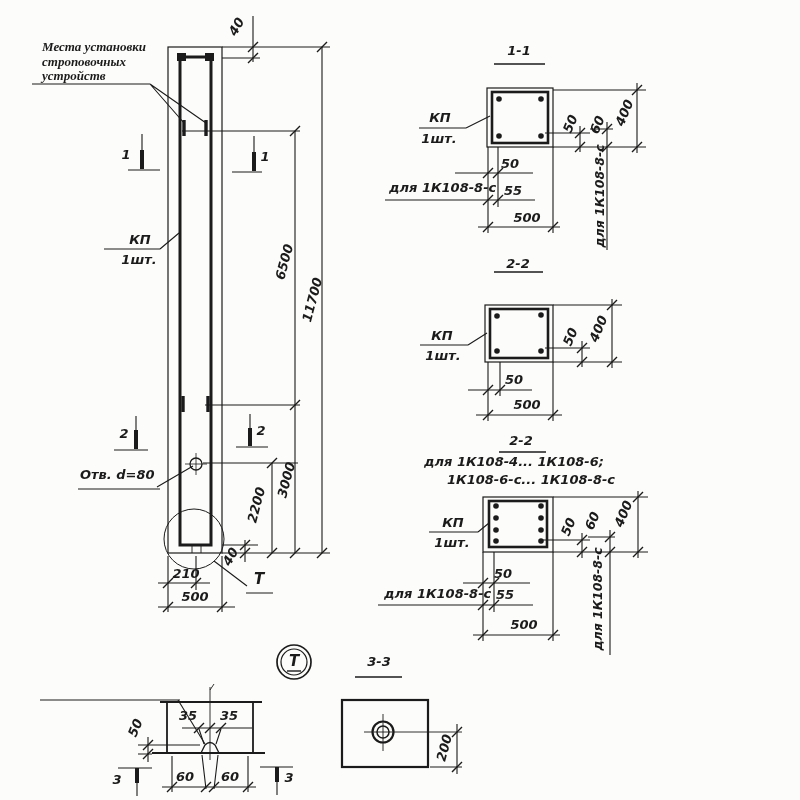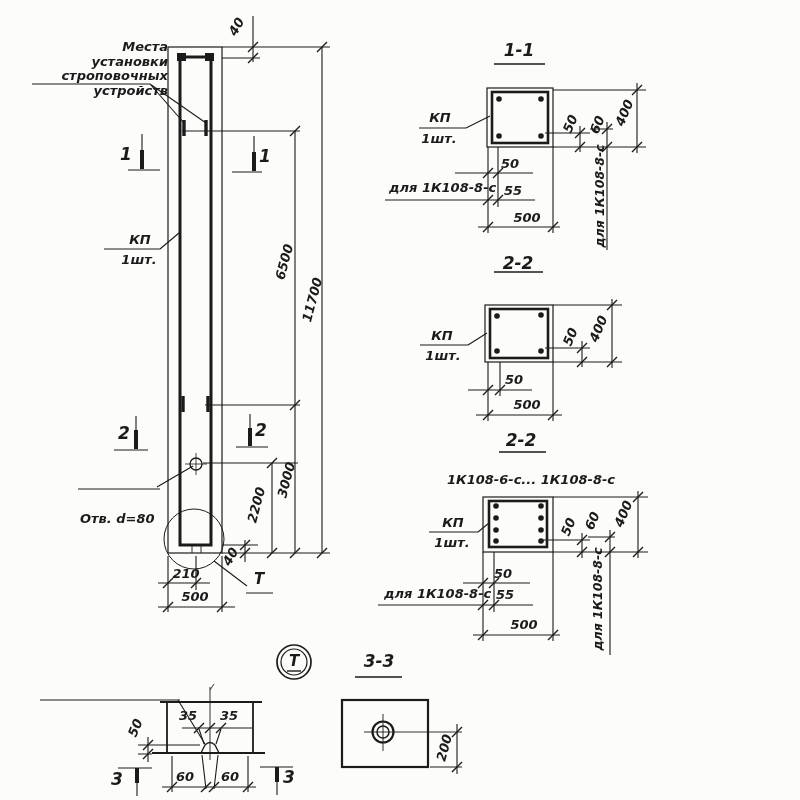--- a/index.html
+++ b/index.html
@@ -3,22 +3,22 @@
 <meta charset="utf-8">
 <style>
   html,body{margin:0;padding:0;background:#ddd;}
   #canvas{position:relative;width:800px;height:800px;margin:0 auto;background:#fcfcfa;
           font-family:"DejaVu Sans",sans-serif;overflow:hidden;}
   #lines{position:absolute;left:0;top:0;}
   .lbl{position:absolute;font-style:italic;font-weight:bold;color:#1b1b1b;font-size:13px;
        line-height:1.12;white-space:pre-line;transform:translate(-50%,-50%);}
   .tl{transform:none;}
   .nw{white-space:nowrap;}
-  .ctr{text-align:right;}
-  .big{font-size:17px;}
+  .ctr{text-align:left;font-family:Liberation Serif, serif;}
+  .big{font-size:13px;}
   .md{font-size:15px;}
   .sm{font-size:12.5px;}
   .r60{transform:translate(-50%,-50%) rotate(-60deg);}
   .r70{transform:translate(-50%,-50%) rotate(-68deg);}
   .r75{transform:translate(-50%,-50%) rotate(-75deg);}
   .r90{transform:translate(-50%,-50%) rotate(-90deg);}
 </style>
 </head>
 <body>
 
@@ -178,21 +178,21 @@
 устройств</div>
 <div class="lbl r60" style="left:237px;top:27px;">40</div>
 <div class="lbl big" style="left:126px;top:155px;">1</div>
 <div class="lbl big" style="left:265px;top:157px;">1</div>
 <div class="lbl" style="left:140px;top:240px;">КП</div>
 <div class="lbl" style="left:139px;top:260px;">1шт.</div>
 <div class="lbl r75" style="left:285px;top:262px;">6500</div>
 <div class="lbl r75" style="left:313px;top:300px;">11700</div>
 <div class="lbl big" style="left:124px;top:434px;">2</div>
 <div class="lbl big" style="left:261px;top:431px;">2</div>
-<div class="lbl tl nw" style="left:80px;top:468px;margin-top:44px;">Отв. d=80</div>
+<div class="lbl tl nw" style="left:80px;top:468px;">Отв. d=80</div>
 <div class="lbl r75" style="left:257px;top:505px;">2200</div>
 <div class="lbl r75" style="left:287px;top:480px;">3000</div>
 <div class="lbl r60" style="left:231px;top:557px;">40</div>
 <div class="lbl md" style="left:259px;top:579px;">Т</div>
 <div class="lbl" style="left:186px;top:574px;">210</div>
 <div class="lbl" style="left:195px;top:597px;">500</div>
 
 <div class="lbl" style="left:188px;top:716px;">35</div>
 <div class="lbl" style="left:229px;top:716px;">35</div>
 <div class="lbl r70" style="left:136px;top:728px;">50</div>
@@ -219,20 +219,21 @@
 
 <div class="lbl big" style="left:518px;top:264px;">2-2</div>
 <div class="lbl" style="left:442px;top:336px;">КП</div>
 <div class="lbl" style="left:443px;top:356px;">1шт.</div>
 <div class="lbl r70" style="left:571px;top:337px;">50</div>
 <div class="lbl r70" style="left:599px;top:329px;">400</div>
 <div class="lbl" style="left:514px;top:380px;">50</div>
 <div class="lbl" style="left:527px;top:405px;">500</div>
 
 <div class="lbl big" style="left:521px;top:441px;">2-2</div>
+<div class="lbl tl nw" style="left:424px;top:455px;">для 1К108-4... 1К108-6;</div>
 <div class="lbl tl nw" style="left:447px;top:473px;">1К108-6-с... 1К108-8-с</div>
 <div class="lbl" style="left:453px;top:523px;">КП</div>
 <div class="lbl" style="left:452px;top:543px;">1шт.</div>
 <div class="lbl r70" style="left:569px;top:527px;">50</div>
 <div class="lbl r70" style="left:593px;top:521px;">60</div>
 <div class="lbl r70" style="left:624px;top:514px;">400</div>
 <div class="lbl r90 sm nw" style="left:598px;top:599px;">для 1К108-8-с</div>
 <div class="lbl" style="left:503px;top:574px;">50</div>
 <div class="lbl tl nw" style="left:384px;top:587px;">для 1К108-8-с</div>
 <div class="lbl" style="left:505px;top:595px;">55</div>

